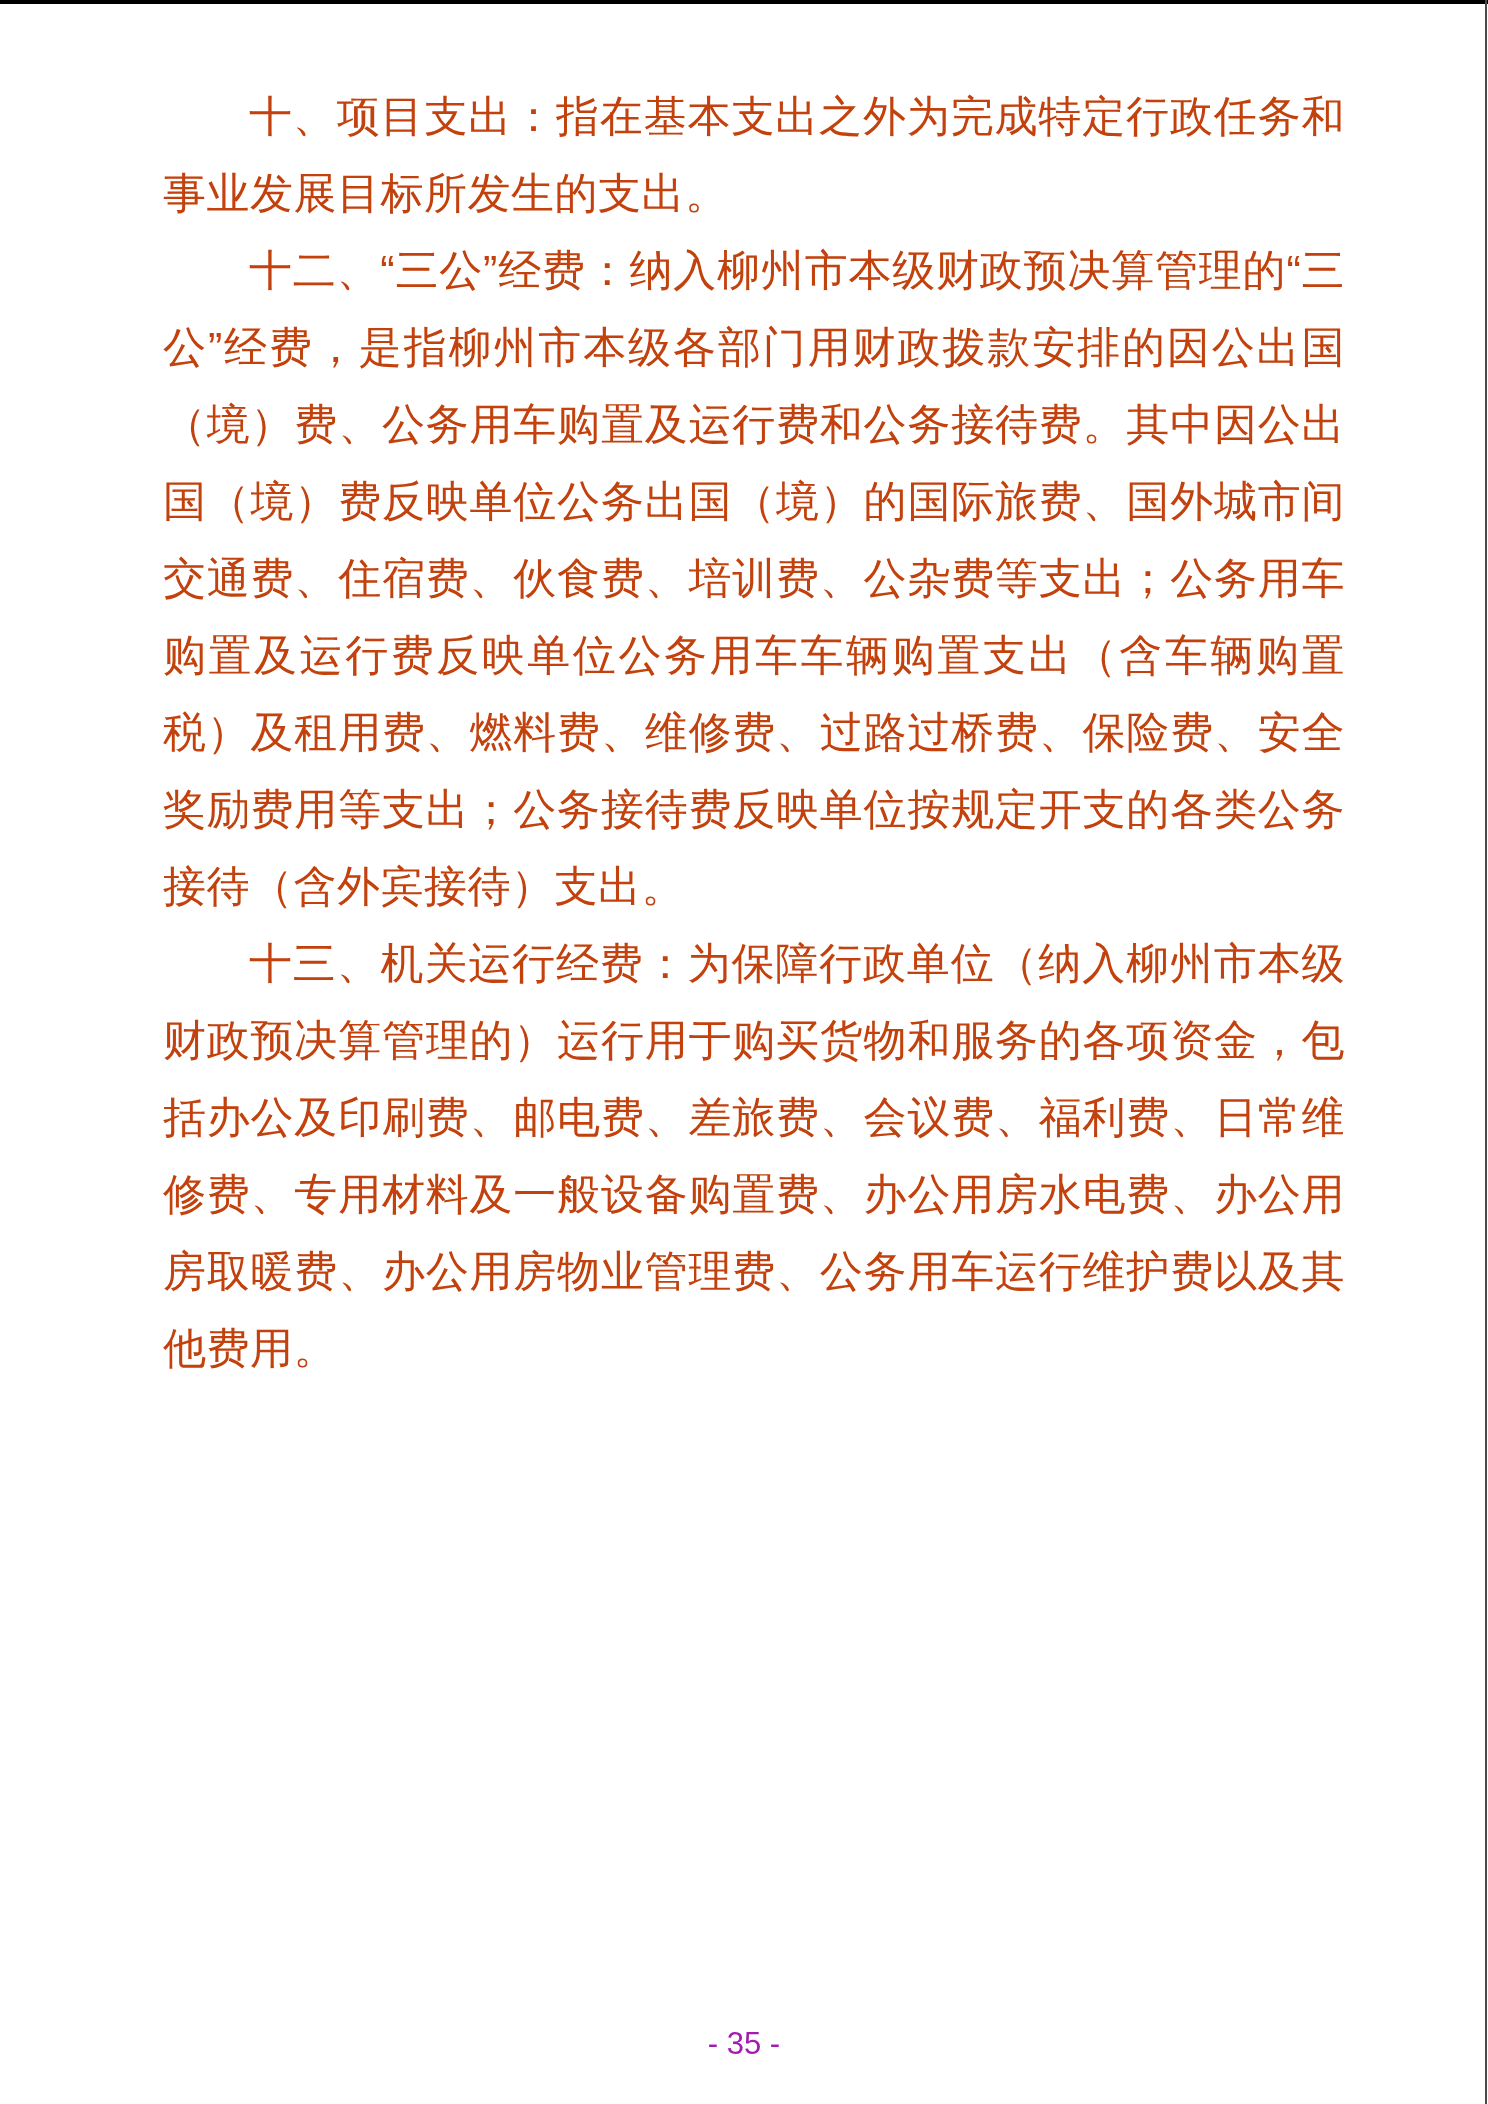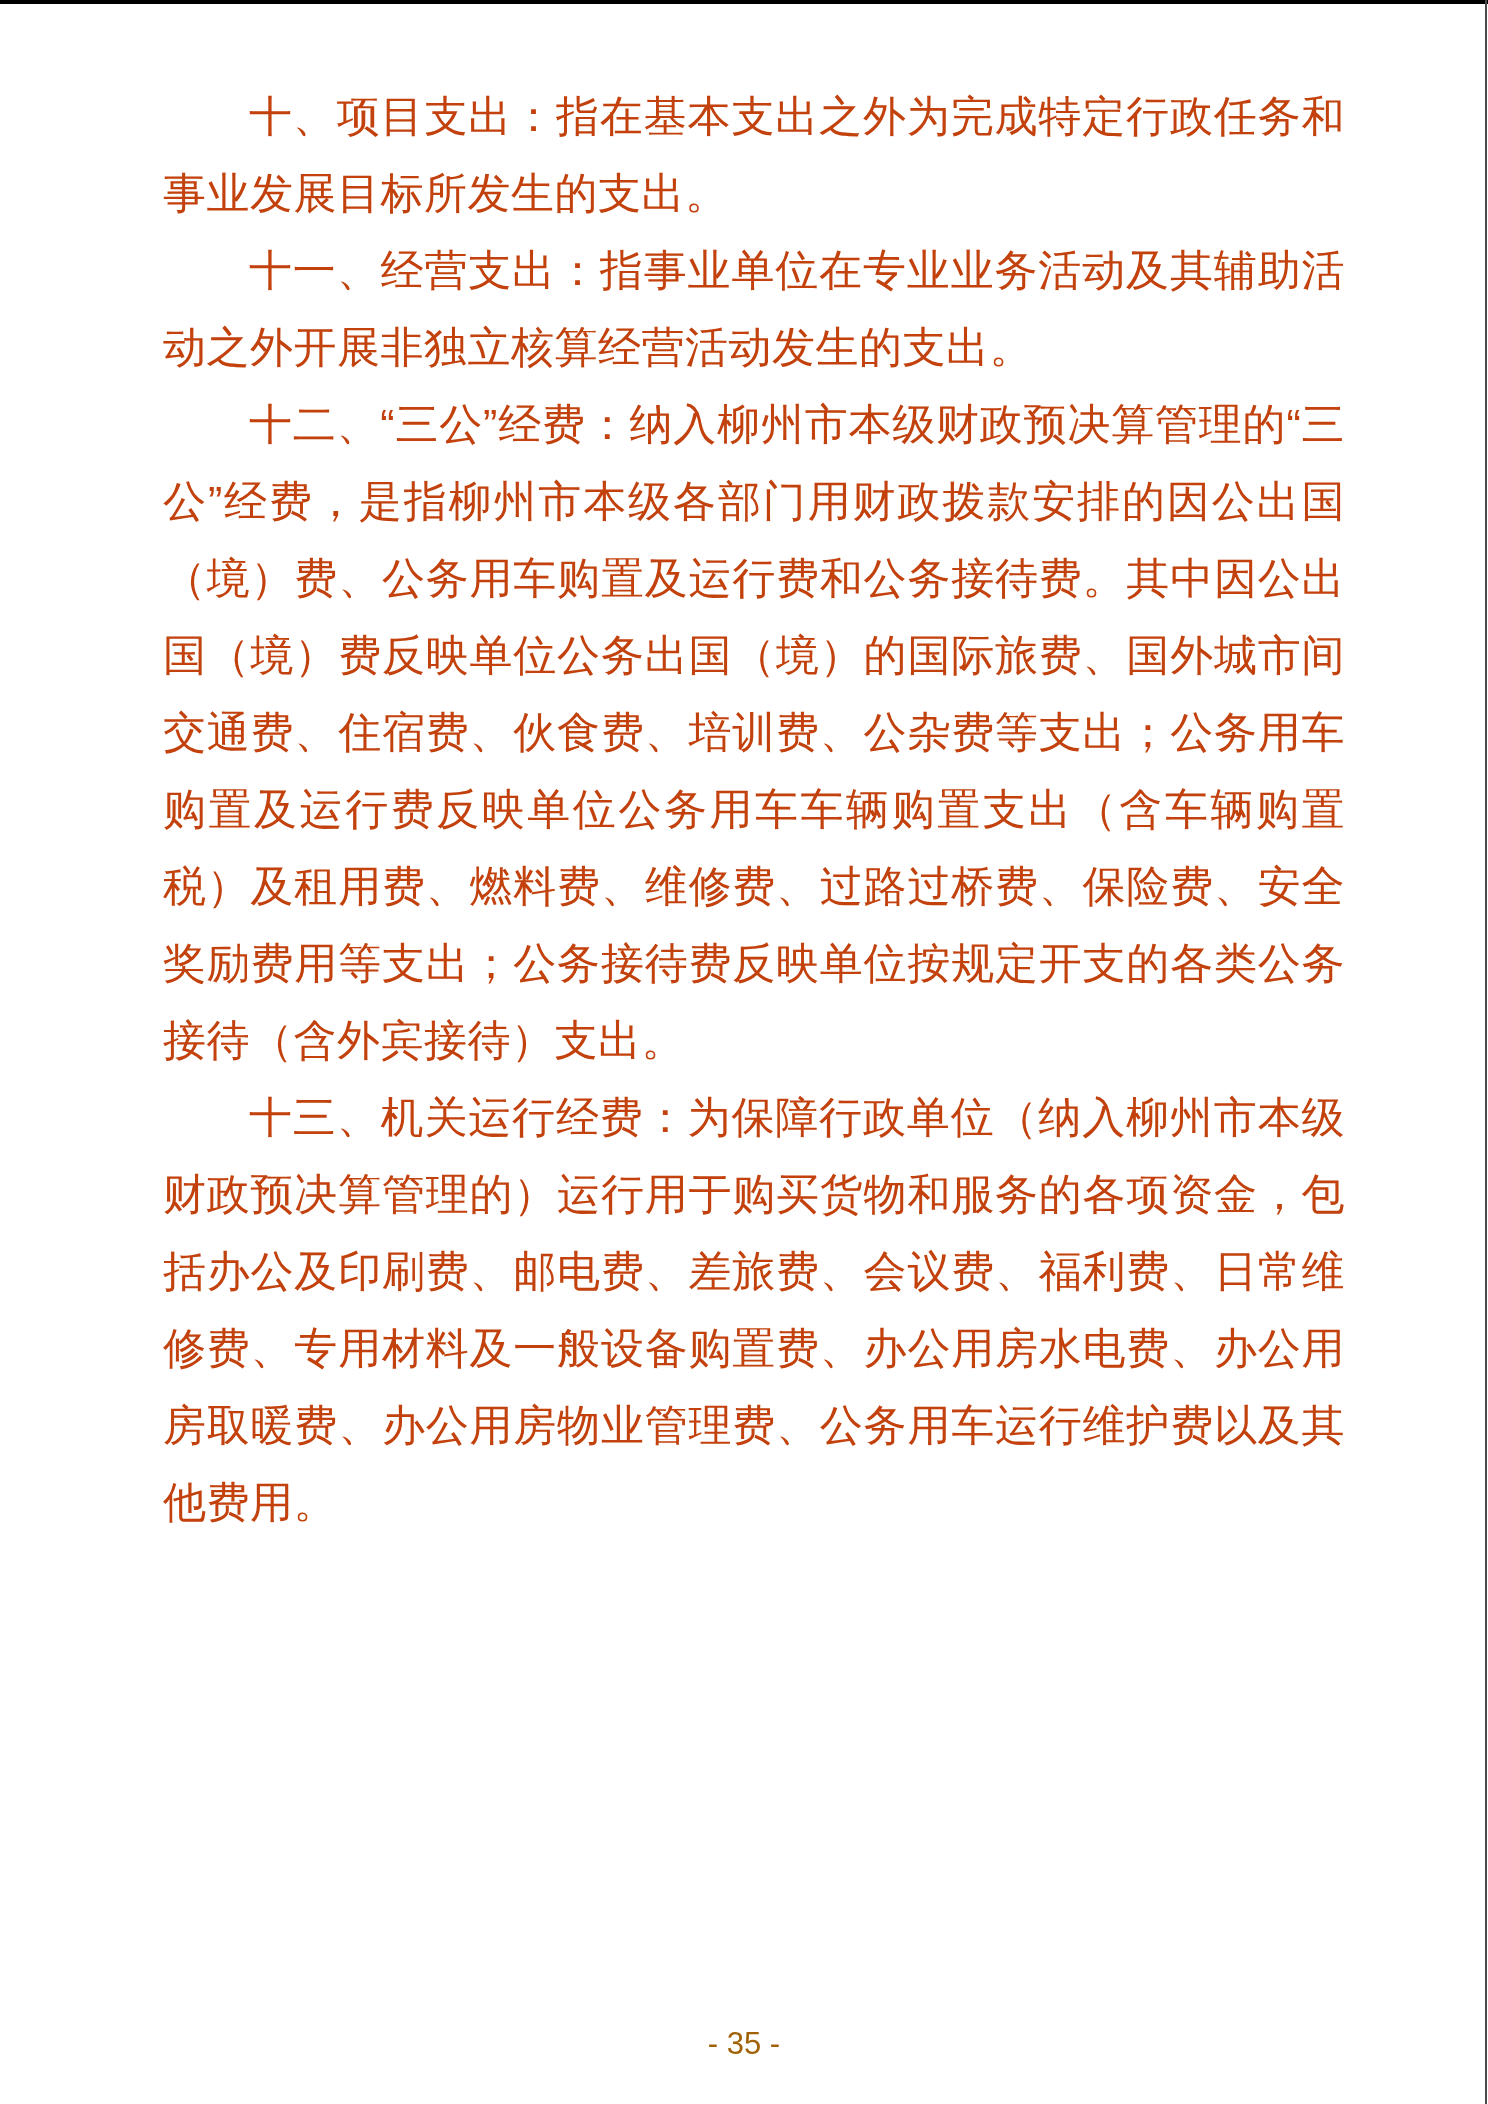--- a/index.html
+++ b/index.html
@@ -47,33 +47,32 @@
     color: #c2410c;
   }
   .page-number {
     position: absolute;
     bottom: 42px;
     left: 0;
     width: 100%;
     text-align: center;
     font-size: 31px;
     line-height: 36px;
-    color: #a16207;
+    color: #a21caf;
   }
 </style>
 </head>
 <body>
 
 <div class="page">
 
   <div class="scan-top-bar"></div>
   <div class="scan-right-line"></div>
 
   <div class="content">
     <p class="body-par">十、项目支出：指在基本支出之外为完成特定行政任务和事业发展目标所发生的支出。</p>
-    <p class="body-par">十一、经营支出：指事业单位在专业业务活动及其辅助活动之外开展非独立核算经营活动发生的支出。</p>
     <p class="body-par">十二、“三公”经费：纳入柳州市本级财政预决算管理的“三公”经费，是指柳州市本级各部门用财政拨款安排的因公出国（境）费、公务用车购置及运行费和公务接待费。其中因公出国（境）费反映单位公务出国（境）的国际旅费、国外城市间交通费、住宿费、伙食费、培训费、公杂费等支出；公务用车购置及运行费反映单位公务用车车辆购置支出（含车辆购置税）及租用费、燃料费、维修费、过路过桥费、保险费、安全奖励费用等支出；公务接待费反映单位按规定开支的各类公务接待（含外宾接待）支出。</p>
     <p class="body-par">十三、机关运行经费：为保障行政单位（纳入柳州市本级财政预决算管理的）运行用于购买货物和服务的各项资金，包括办公及印刷费、邮电费、差旅费、会议费、福利费、日常维修费、专用材料及一般设备购置费、办公用房水电费、办公用房取暖费、办公用房物业管理费、公务用车运行维护费以及其他费用。</p>
   </div>
 
   <div class="page-number">- 35 -</div>
 
 </div>
 
 </body></html>

